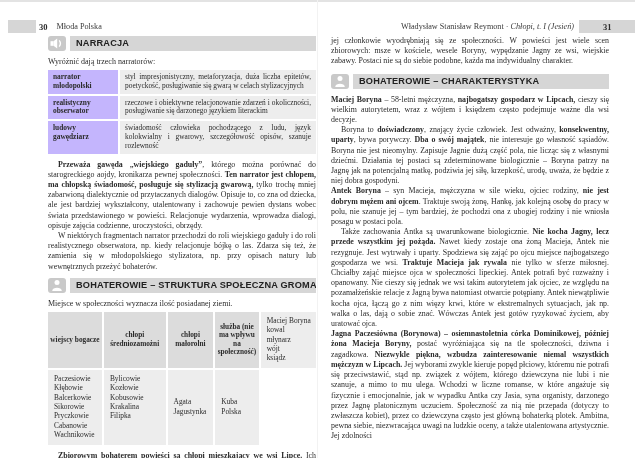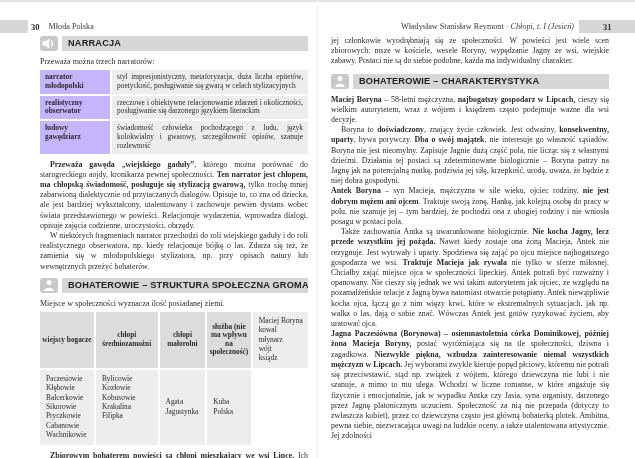--- a/index.html
+++ b/index.html
@@ -5,21 +5,21 @@
   html,body{margin:0;padding:0;}
   body{
     width:635px;height:458px;position:relative;overflow:hidden;
     background:#ffffff;color:#2b2b2b;
     font-family:"Liberation Serif", serif;
   }
   .scan-edge{position:absolute;top:0;left:0;width:635px;height:2px;background:#e3e3e3;}
   .gutter{position:absolute;top:0;left:317px;width:1px;height:458px;background:#f2f2f2;}
 
   .page{position:absolute;top:0;height:458px;overflow:hidden;}
-  .page-left{left:0;width:317px;padding-left:36px;}
+  .page-left{left:8px;width:317px;padding-left:36px;}
   .page-right{left:318px;width:318px;}
 
   .running-head{position:absolute;top:20px;left:0;right:0;height:13px;display:flex;align-items:center;}
   .tab{background:#d6d6d6;height:13px;}
   .tab-left{width:28px;}
   .tab-right{width:57px;display:flex;align-items:center;}
   .pagenum{font-weight:bold;font-size:8.5px;}
   .head-left .pagenum{margin-left:3px;}
   .head-left .head-title{margin-left:9px;}
   .head-title{font-size:8.2px;color:#3a3a3a;white-space:nowrap;}
@@ -76,21 +76,21 @@
       <span class="icon-box">
         <svg width="14" height="11" viewBox="0 0 14 11">
           <rect x="0.5" y="3.2" width="3" height="4.6" fill="#ffffff"></rect>
           <polygon points="3.5,3.2 7.2,0.4 7.2,10.6 3.5,7.8" fill="#ffffff"></polygon>
           <path d="M9.2,2.4 Q11.6,5.5 9.2,8.6" stroke="#ffffff" stroke-width="1.4" fill="none"></path>
         </svg>
       </span>
       <span class="section-bar">NARRACJA</span>
     </div>
 
-    <p class="intro">Przeważa można trzech narratorów:</p>
+    <p class="intro">Wyróżnić dają trzech narratorów:</p>
 
     <div class="def-table">
       <div class="dt-label">narrator młodopolski</div>
       <div class="dt-desc">styl impresjonistyczny, metaforyzacja, duża liczba epitetów, poetyckość, posługiwanie się gwarą w celach stylizacyjnych</div>
       <div class="dt-label">realistyczny obserwator</div>
       <div class="dt-desc">rzeczowe i obiektywne relacjonowanie zdarzeń i okoliczności, posługiwanie się darzonego językiem literackim</div>
       <div class="dt-label">ludowy gawędziarz</div>
       <div class="dt-desc">świadomość człowieka pochodzącego z ludu, język kolokwialny i gwarowy, szczegółowość opisów, szanuje rozlewność</div>
     </div>
 

